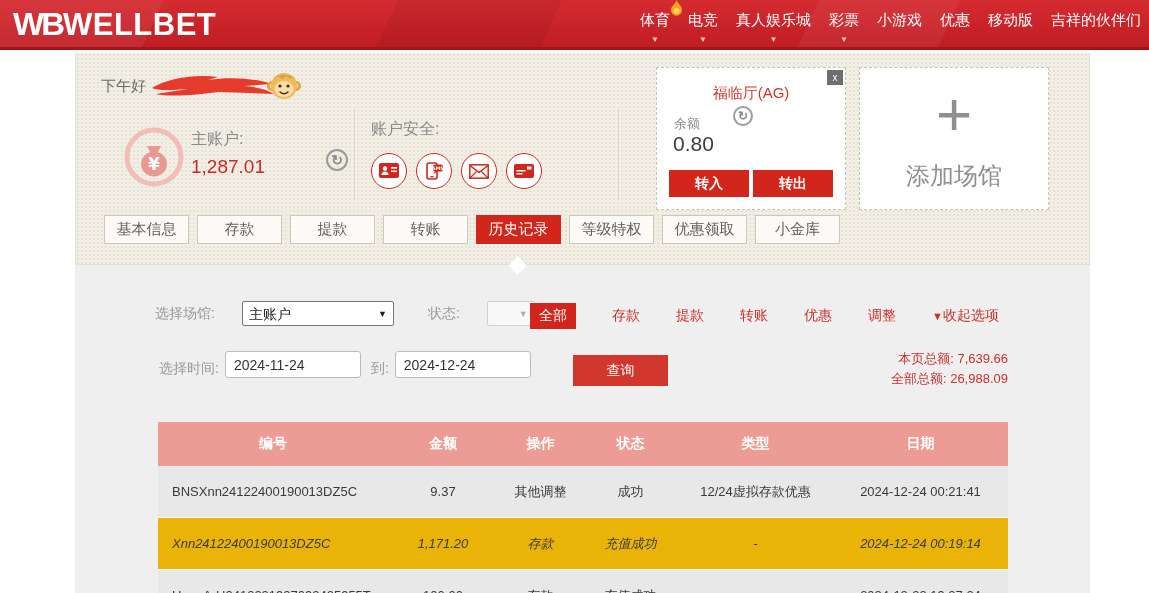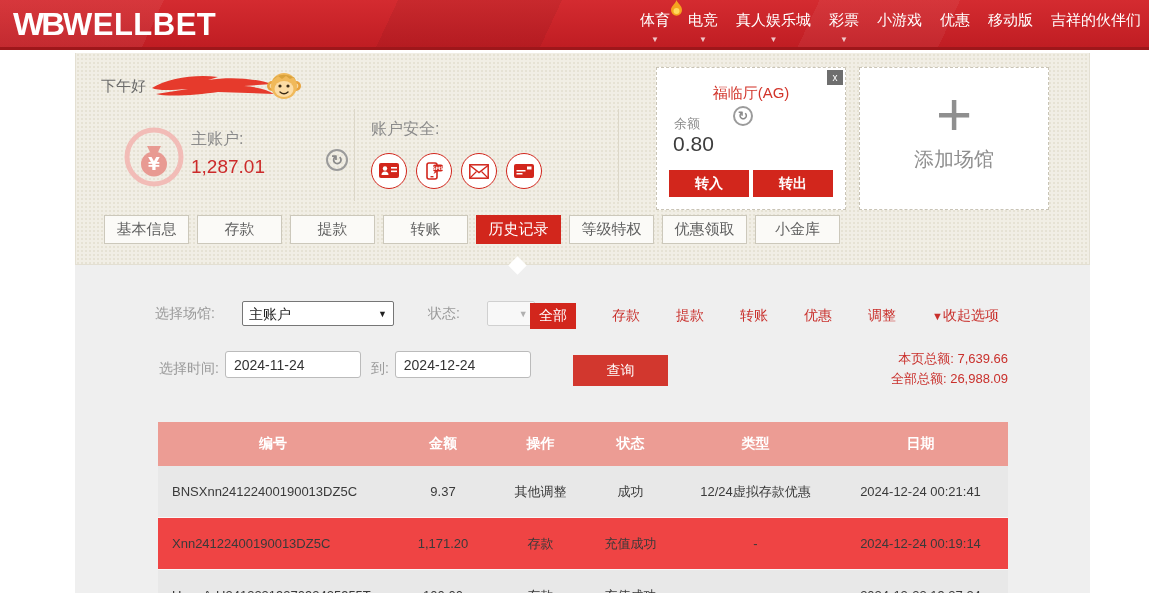--- a/index.html
+++ b/index.html
@@ -61,21 +61,21 @@
   .venue-balance-label{ position:absolute; left:17px; top:47px; font-size:13px; color:#8b8b8b; }
   .refresh-venue{ position:absolute; left:76px; top:38px; width:20px; height:20px; font-size:12px; }
   .venue-balance{ position:absolute; left:16px; top:64px; font-size:21px; color:#3c3c3c; }
   .venue-btn{ position:absolute; bottom:12px; width:80px; height:27px; background:var(--accent,#d2261c); color:#fff;
     font-size:14px; font-weight:bold; border:none; cursor:pointer; }
   .btn-in{ left:12px; } .btn-out{ right:12px;margin-left:30px; }
 
   .add-card{ position:absolute; left:783px; top:14px; width:190px; height:143px; background:#fff; border:1px dashed #c9c4b6;
     text-align:center; cursor:pointer; }
   .add-plus{ font-size:62px; color:#8f8f8f; line-height:64px; margin-top:14px; font-weight:200; }
-  .add-label{ font-size:20px; color:#8f8f8f; }
+  .add-label{ font-size:24px; color:#8f8f8f; margin-top:14px; }
 
   .acct-tabs{ position:absolute; left:28px; top:162px; display:flex; gap:8px; }
   .acct-tab{ width:85px; height:29px; background:#fbfaf7; border:1px solid #ccc8bb; color:#5f5f5f;
     font-size:15px; cursor:pointer; display:flex; align-items:center; justify-content:center; }
   .acct-tab.active{ background:var(--accent,#d2261c); border-color:var(--accent,#d2261c); color:#fff; }
 
   .notch{ position:absolute; left:511px; top:259px; width:13px; height:13px; background:#fff; transform:rotate(45deg); z-index:6; }
 
   
   .content-panel{ position:absolute; left:75px; top:265px; width:1015px; height:328px; background:#efefef; }
@@ -106,21 +106,21 @@
     color:#fff; font-size:14px; cursor:pointer; }
   .totals{ position:absolute; right:82px; top:84px; text-align:right; font-size:13px; color:#c9302c; line-height:20px; }
 
   
   .tx-table{ position:absolute; left:83px; top:157px; width:850px; }
   .t-row{ display:flex; width:100%; }
   .t-head{ height:44px; background:var(--tableHeader,#ec9c94); }
   .t-head .t-cell{ color:#fff; font-size:14px; font-weight:bold; justify-content:center; }
   .t-body-row{ height:52px; border-bottom:1px solid #f8f8f8; }
   .t-body-row.even{ background:#e8e8e8; }
-  .t-body-row.odd{ background:#ef4444; }
+  .t-body-row.odd{ background:#eab308;font-style:italic; }
   .t-cell{ display:flex; align-items:center; justify-content:center; font-size:13px; color:#3a3a3a; }
   .c0{ width:230px; } .c1{ width:110px; } .c2{ width:85px; } .c3{ width:95px; } .c4{ width:155px; } .c5{ width:175px; }
   .t-body-row .c0{ justify-content:flex-start; padding-left:14px; }
 </style>
 </head>
 <body>
 
 <header class="navbar">
   <div class="logo">
     <span class="logo-mark">WB</span>

